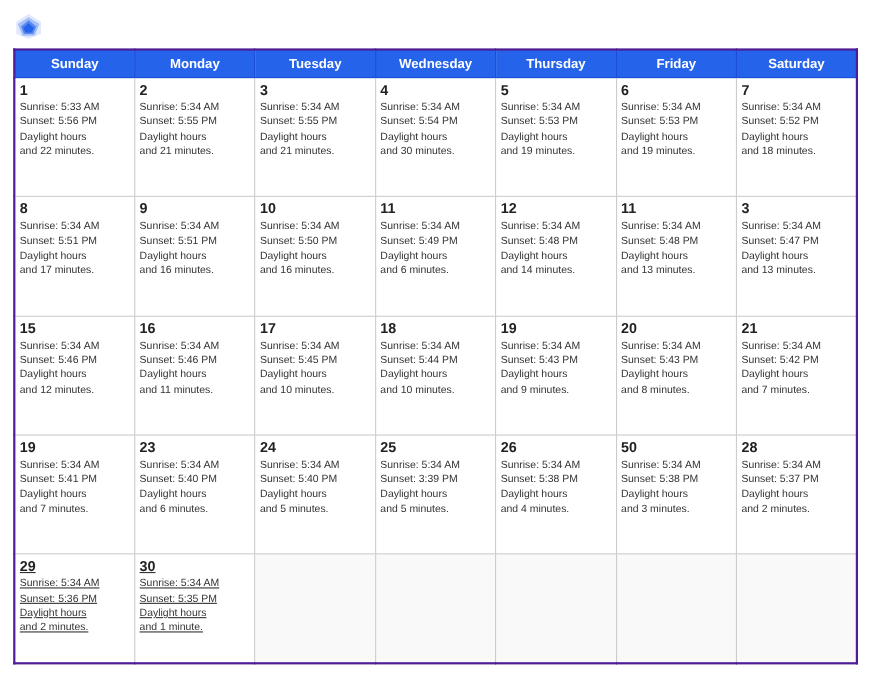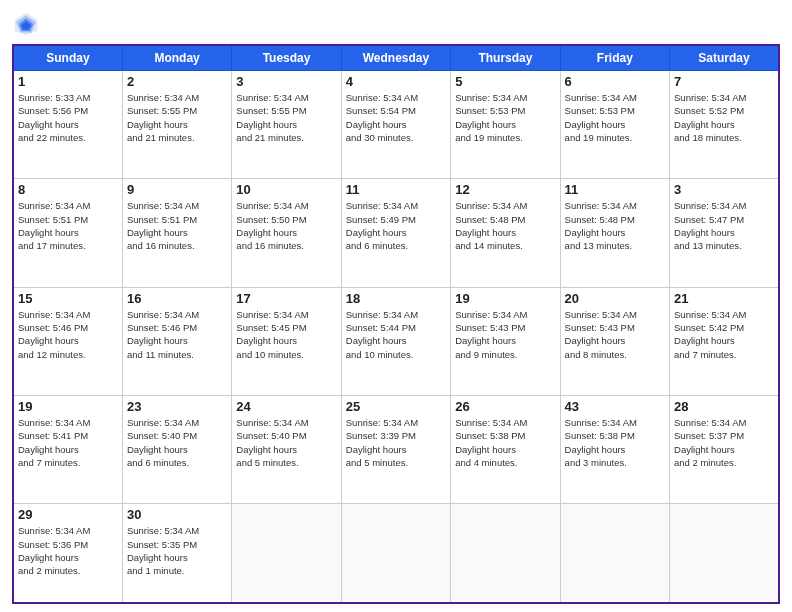--- a/index.html
+++ b/index.html
@@ -94,20 +94,21 @@
     .day-info {
       font-size: 9.5px;
       line-height: 1.4;
       color: #333;
     }
     .empty-cell {
       background: #f9f9f9;
     }
     tr:last-child td {
       height: 70px;
+      text-decoration: underline;
     }
   </style>
 </head>
 <body>
 
 <div class="page">
   <div class="header">
     <div class="logo">
       <svg class="logo-icon" viewBox="0 0 40 40">
         <polygon points="20,4 36,14 36,30 20,36 4,30 4,14" fill="#2563eb" opacity="0.15"></polygon>
@@ -374,21 +375,21 @@
           <td>
         <span class="day-num">26</span>
         <div class="day-info">
           <span>Sunrise: 5:34 AM</span><br>
           <span>Sunset: 5:38 PM</span><br>
           <span>Daylight hours</span><br>
           <span>and 4 minutes.</span>
         </div>
       </td>
           <td>
-        <span class="day-num">43</span>
+        <span class="day-num">50</span>
         <div class="day-info">
           <span>Sunrise: 5:34 AM</span><br>
           <span>Sunset: 5:38 PM</span><br>
           <span>Daylight hours</span><br>
           <span>and 3 minutes.</span>
         </div>
       </td>
           <td>
         <span class="day-num">28</span>
         <div class="day-info">

